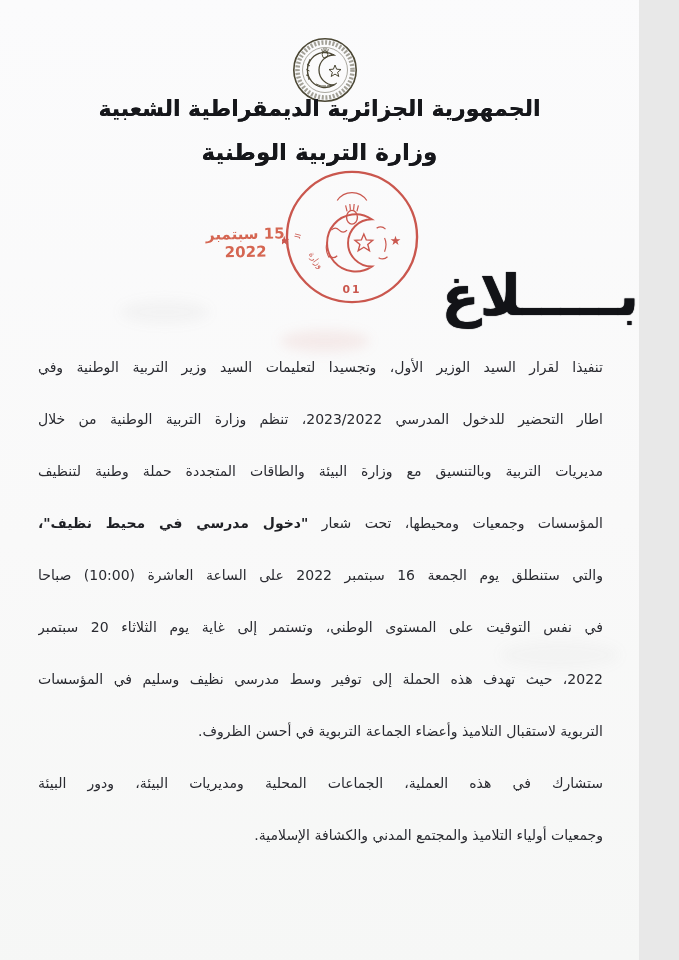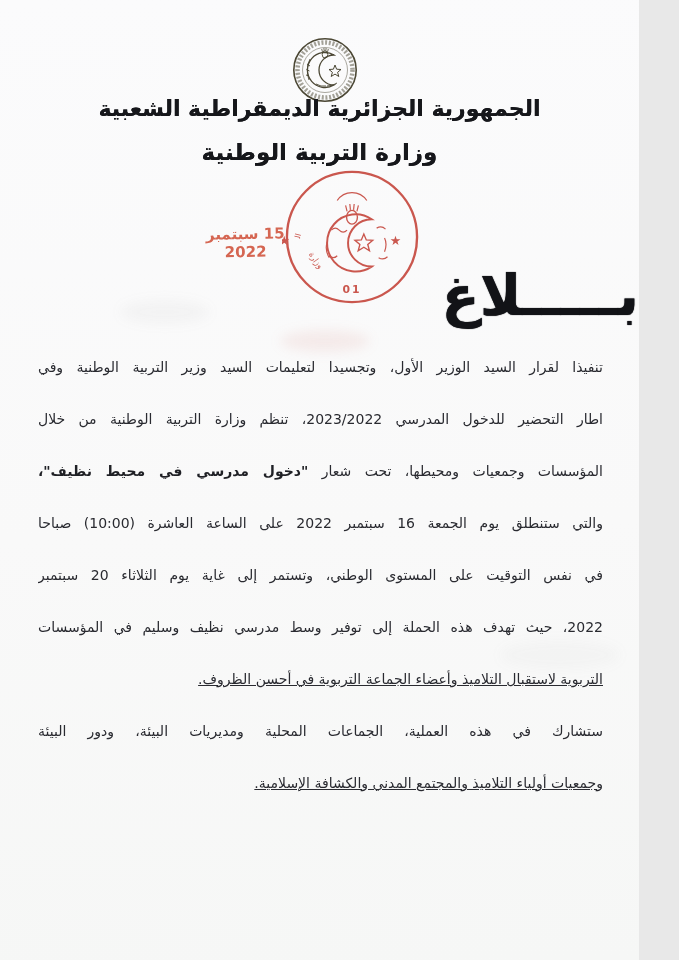--- a/index.html
+++ b/index.html
@@ -27,21 +27,21 @@
         font-size:15px;font-weight:bold;color:#d25a44;letter-spacing:0.5px;
         transform:rotate(-1deg);opacity:0.92;}
 
   .title{position:absolute;left:34px;right:0;top:258px;margin:0;text-align:right;
         font-size:56px;line-height:76px;font-weight:bold;color:#121317;
         text-shadow:0 0 1px #121317;}
 
   .bodytext{position:absolute;top:352px;right:36px;left:38px;color:#292a30;}
   .line{font-size:14px;line-height:30px;height:30px;margin-bottom:22px;
         overflow:hidden;text-align:justify;text-align-last:justify;}
-  .line.end{text-align-last:right;text-decoration:underline;}
+  .line.end{text-align-last:right;}
   .line b{font-weight:700;color:#1f2025;}
   .p2-start{margin-top:15px;}
 
   svg text{font-family:"DejaVu Sans",sans-serif;}
 </style>
 </head>
 <body>
 
 <div class="page">
 
@@ -103,20 +103,21 @@
     </svg>
   </div>
 
   <div class="datestamp">15 سبتمبر 2022</div>
 
   <h1 class="title">بـــــلاغ</h1>
 
   <div class="bodytext">
     <div class="line">تنفيذا لقرار السيد الوزير الأول، وتجسيدا لتعليمات السيد وزير التربية الوطنية وفي</div>
     <div class="line">اطار التحضير للدخول المدرسي 2023/2022، تنظم وزارة التربية الوطنية من خلال</div>
+    <div class="line">مديريات التربية وبالتنسيق مع وزارة البيئة والطاقات المتجددة حملة وطنية لتنظيف</div>
     <div class="line"><span>المؤسسات وجمعيات ومحيطها، تحت شعار </span><b>"دخول مدرسي في محيط نظيف"،</b></div>
     <div class="line">والتي ستنطلق يوم الجمعة 16 سبتمبر 2022 على الساعة العاشرة (10:00) صباحا</div>
     <div class="line">في نفس التوقيت على المستوى الوطني، وتستمر إلى غاية يوم الثلاثاء 20 سبتمبر</div>
     <div class="line">2022، حيث تهدف هذه الحملة إلى توفير وسط مدرسي نظيف وسليم في المؤسسات</div>
     <div class="line end">التربوية لاستقبال التلاميذ وأعضاء الجماعة التربوية في أحسن الظروف.</div>
     <div class="line p2-start">ستشارك في هذه العملية، الجماعات المحلية ومديريات البيئة، ودور البيئة</div>
     <div class="line end">وجمعيات أولياء التلاميذ والمجتمع المدني والكشافة الإسلامية.</div>
   </div>
 
 </div>

